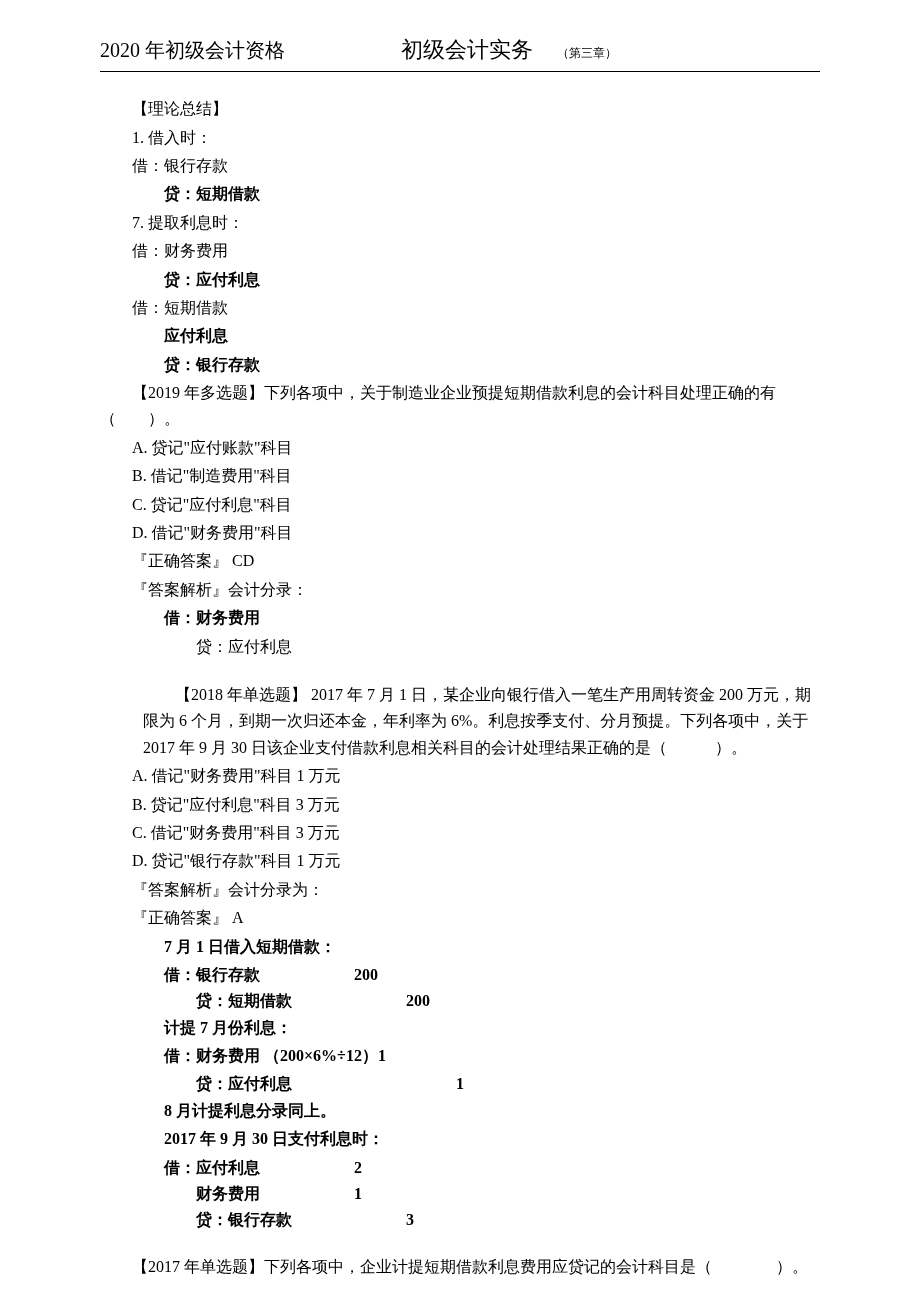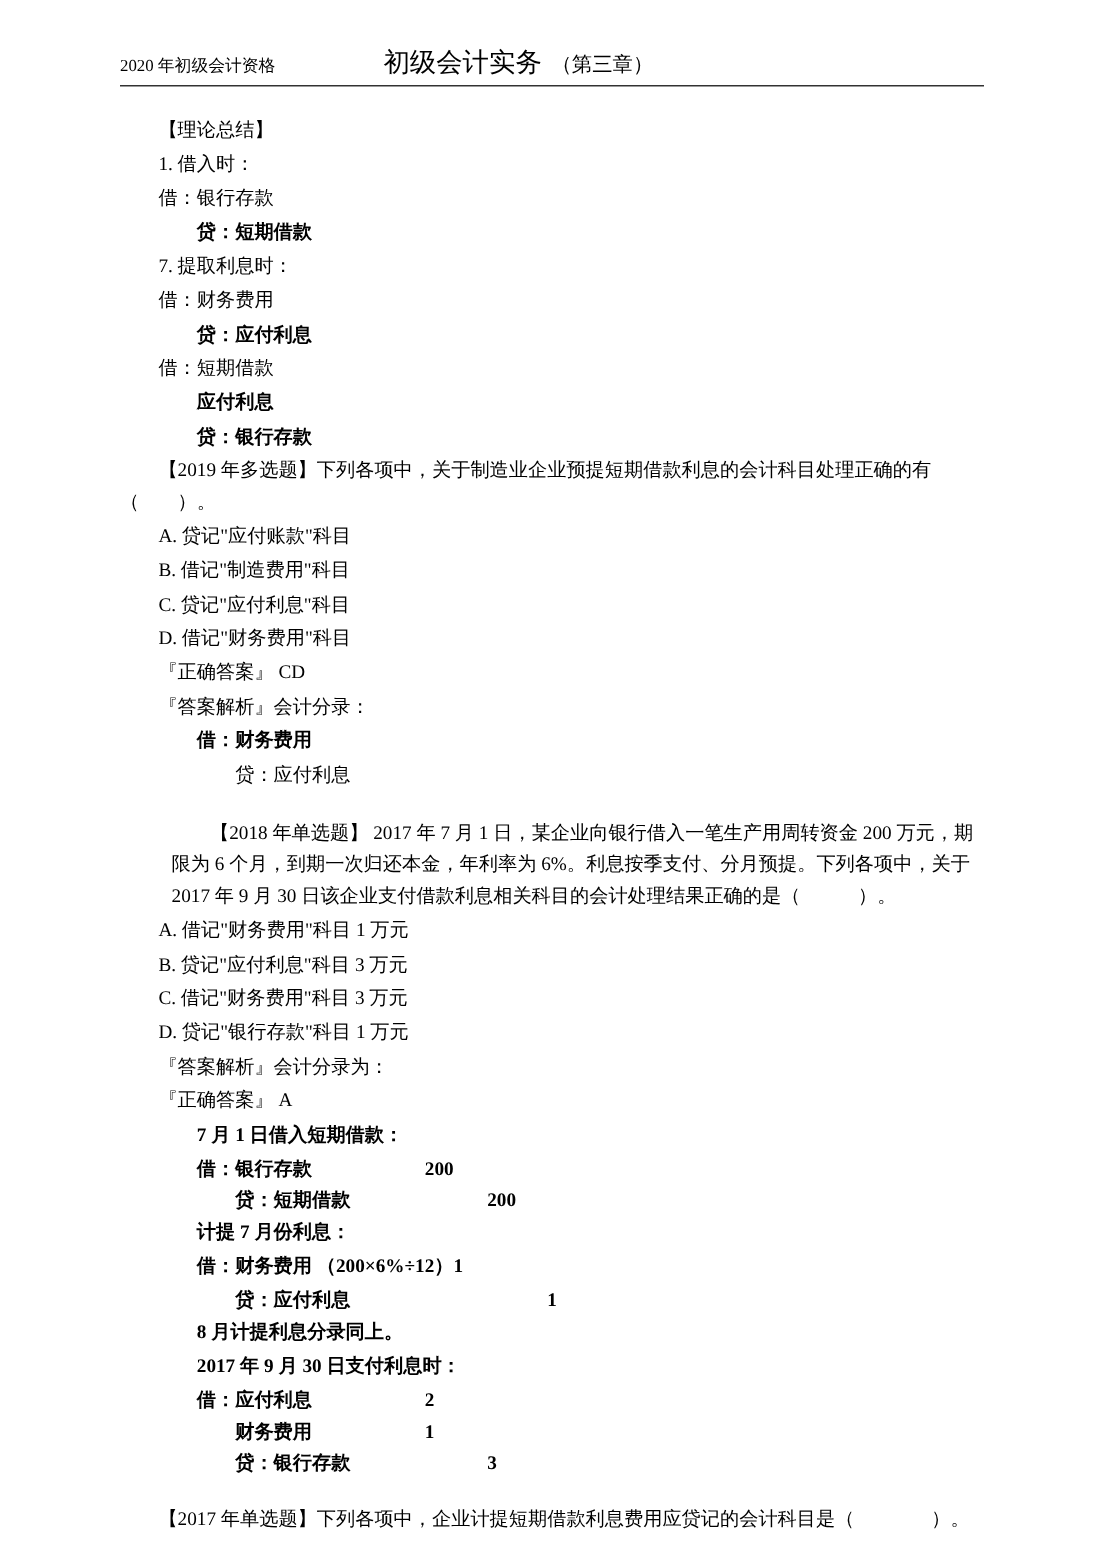--- a/index.html
+++ b/index.html
@@ -19,31 +19,31 @@
     position: relative;
   }
   .header {
     display: flex;
     align-items: baseline;
     border-bottom: 1px solid #000;
     padding-bottom: 2px;
     margin-bottom: 24px;
   }
   .header .left {
-    font-size: 14px;
+    font-size: 20px;
     white-space: nowrap;
   }
   .header .title {
     font-size: 22px;
-    margin-left: 90px;
-    font-family: Liberation Sans, sans-serif;
+    margin-left: 116px;
+    font-family: Liberation Mono, monospace;
   }
   .header .chapter {
-    font-size: 17px;
-    margin-left: 8px;
+    font-size: 12px;
+    margin-left: 24px;
   }
   .body {
     font-size: 16px;
     line-height: 1.65;
   }
   .indent1 { padding-left: 2em; }
   .indent2 { padding-left: 4em; font-weight: bold; }
   .indent3 { padding-left: 6em; }
   .block { margin-bottom: 2px; }
   .entry-row { display: flex; }

